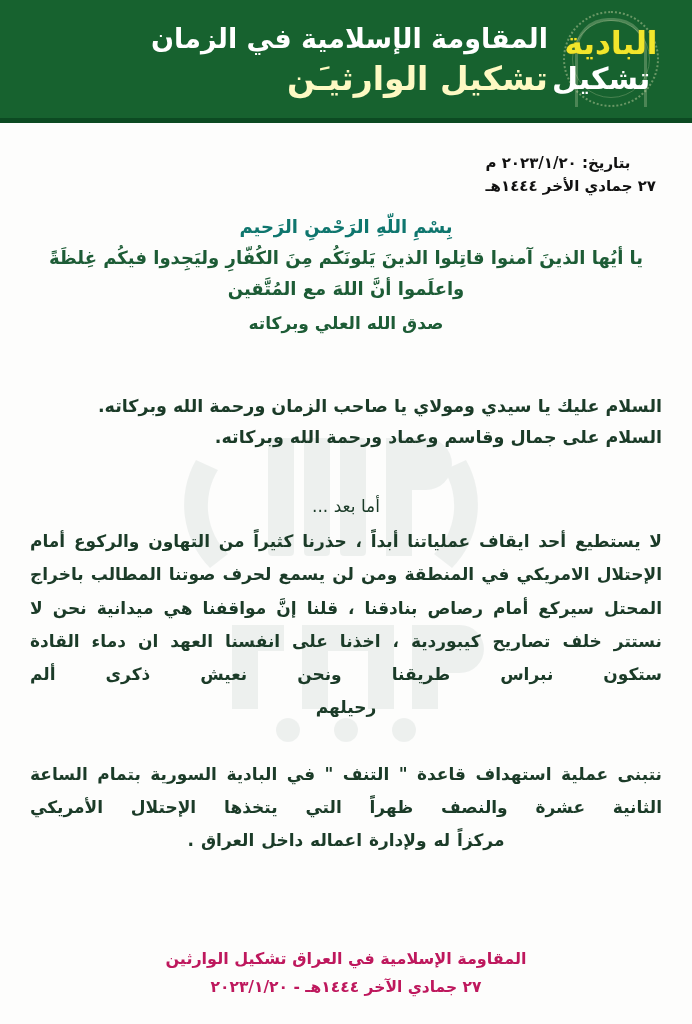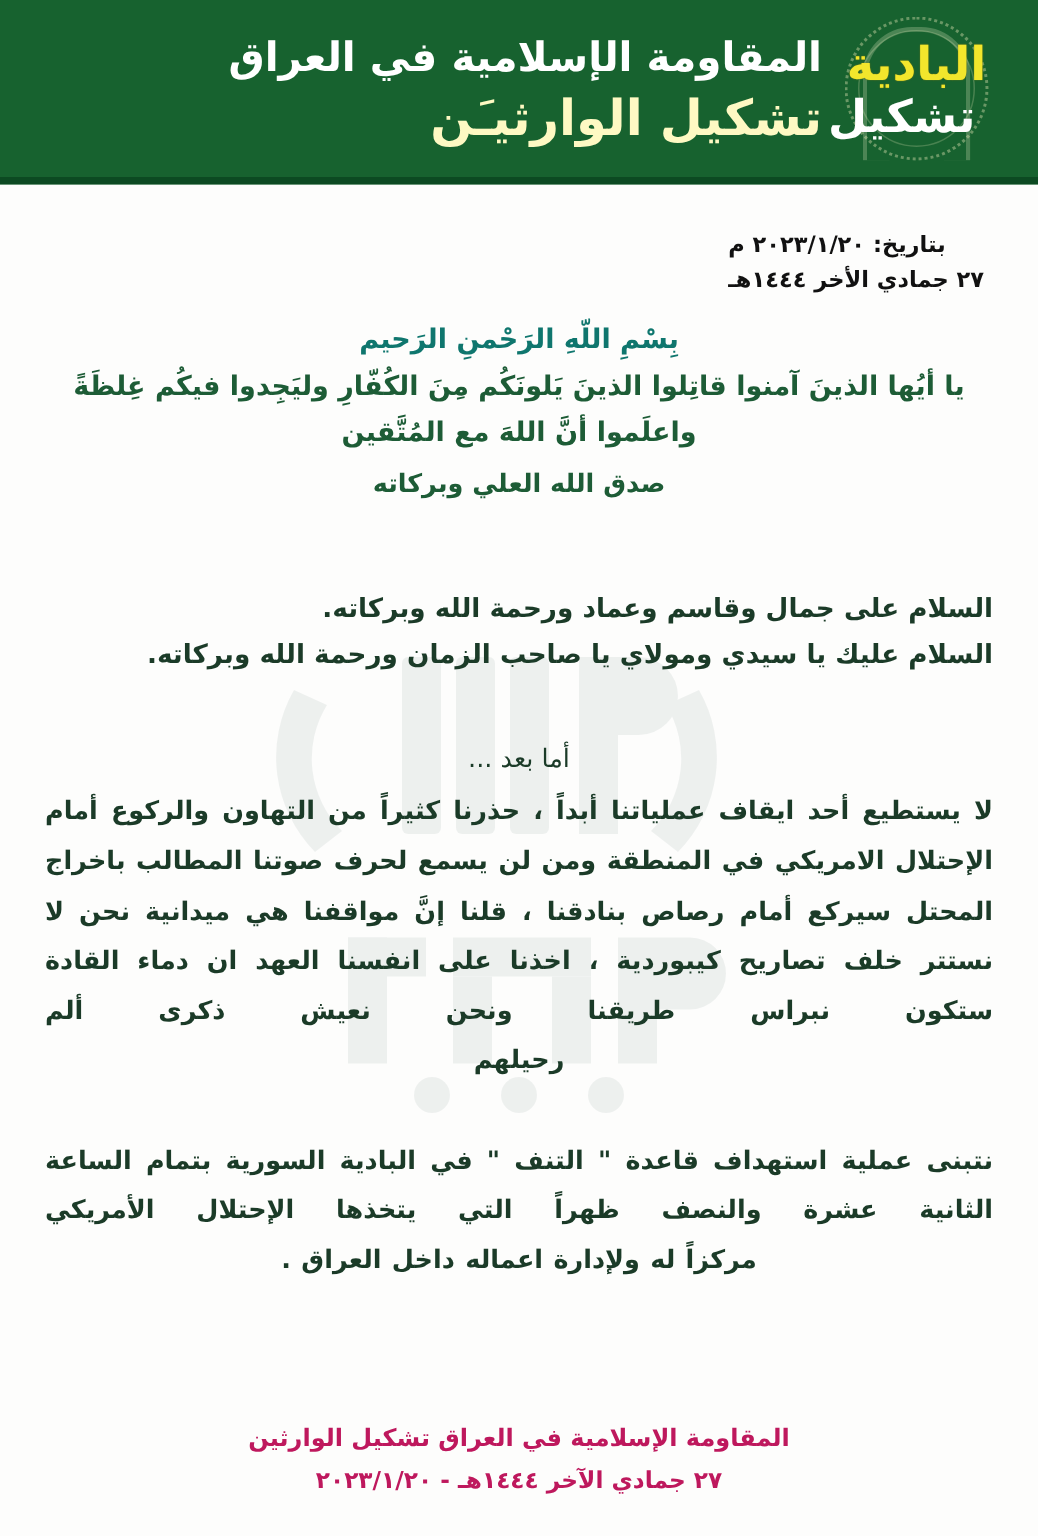--- a/index.html
+++ b/index.html
@@ -258,21 +258,21 @@
   <div class="header">
 
     <div class="logo">
       <div class="logo-seal"></div>
       <div class="logo-arch"></div>
       <div class="logo-word-top">البادية</div>
       <div class="logo-word-bottom">تشكيل</div>
     </div>
 
     <div class="header-titles">
-      <div class="header-title-1">المقاومة الإسلامية في العراق</div>
+      <div class="header-title-1">المقاومة الإسلامية في الزمان</div>
       <div class="header-title-2">تشكيل الوارثيـَن</div>
     </div>
 
     <div class="header-rule"></div>
   </div>
 
   <div class="watermark">
     <svg viewBox="0 0 420 330" xmlns="http://www.w3.org/2000/svg" aria-hidden="true">
       <g fill="#55706b">
         <rect x="132" y="8" width="26" height="118" rx="4"></rect>
@@ -304,22 +304,22 @@
     </div>
 
     <div class="quran">
       <div class="basmala">بِسْمِ اللّهِ الرَحْمنِ الرَحيم</div>
       <div class="verse-line">يا أيُها الذينَ آمنوا قاتِلوا الذينَ يَلونَكُم مِنَ الكُفّارِ وليَجِدوا فيكُم غِلظَةً</div>
       <div class="verse-line">واعلَموا أنَّ اللهَ مع المُتَّقين</div>
       <div class="sadaqa">صدق الله العلي وبركاته</div>
     </div>
 
     <div class="salutation">
+      <div>السلام عليك يا سيدي ومولاي يا صاحب الزمان ورحمة الله وبركاته.</div>
       <div>السلام على جمال وقاسم وعماد ورحمة الله وبركاته.</div>
-      <div>السلام عليك يا سيدي ومولاي يا صاحب الزمان ورحمة الله وبركاته.</div>
     </div>
 
     <div class="intro">أما بعد ...</div>
 
     <div class="para">
       <span>لا يستطيع أحد ايقاف عملياتنا أبداً ، حذرنا كثيراً من التهاون والركوع أمام الإحتلال الامريكي في المنطقة ومن لن يسمع لحرف صوتنا المطالب باخراج المحتل سيركع أمام رصاص بنادقنا ، قلنا إنَّ مواقفنا هي ميدانية نحن لا نستتر خلف تصاريح كيبوردية ، اخذنا على انفسنا العهد ان دماء القادة ستكون نبراس طريقنا ونحن نعيش ذكرى ألم</span>
       <div class="tail">رحيلهم</div>
     </div>
 
     <div class="para second">

